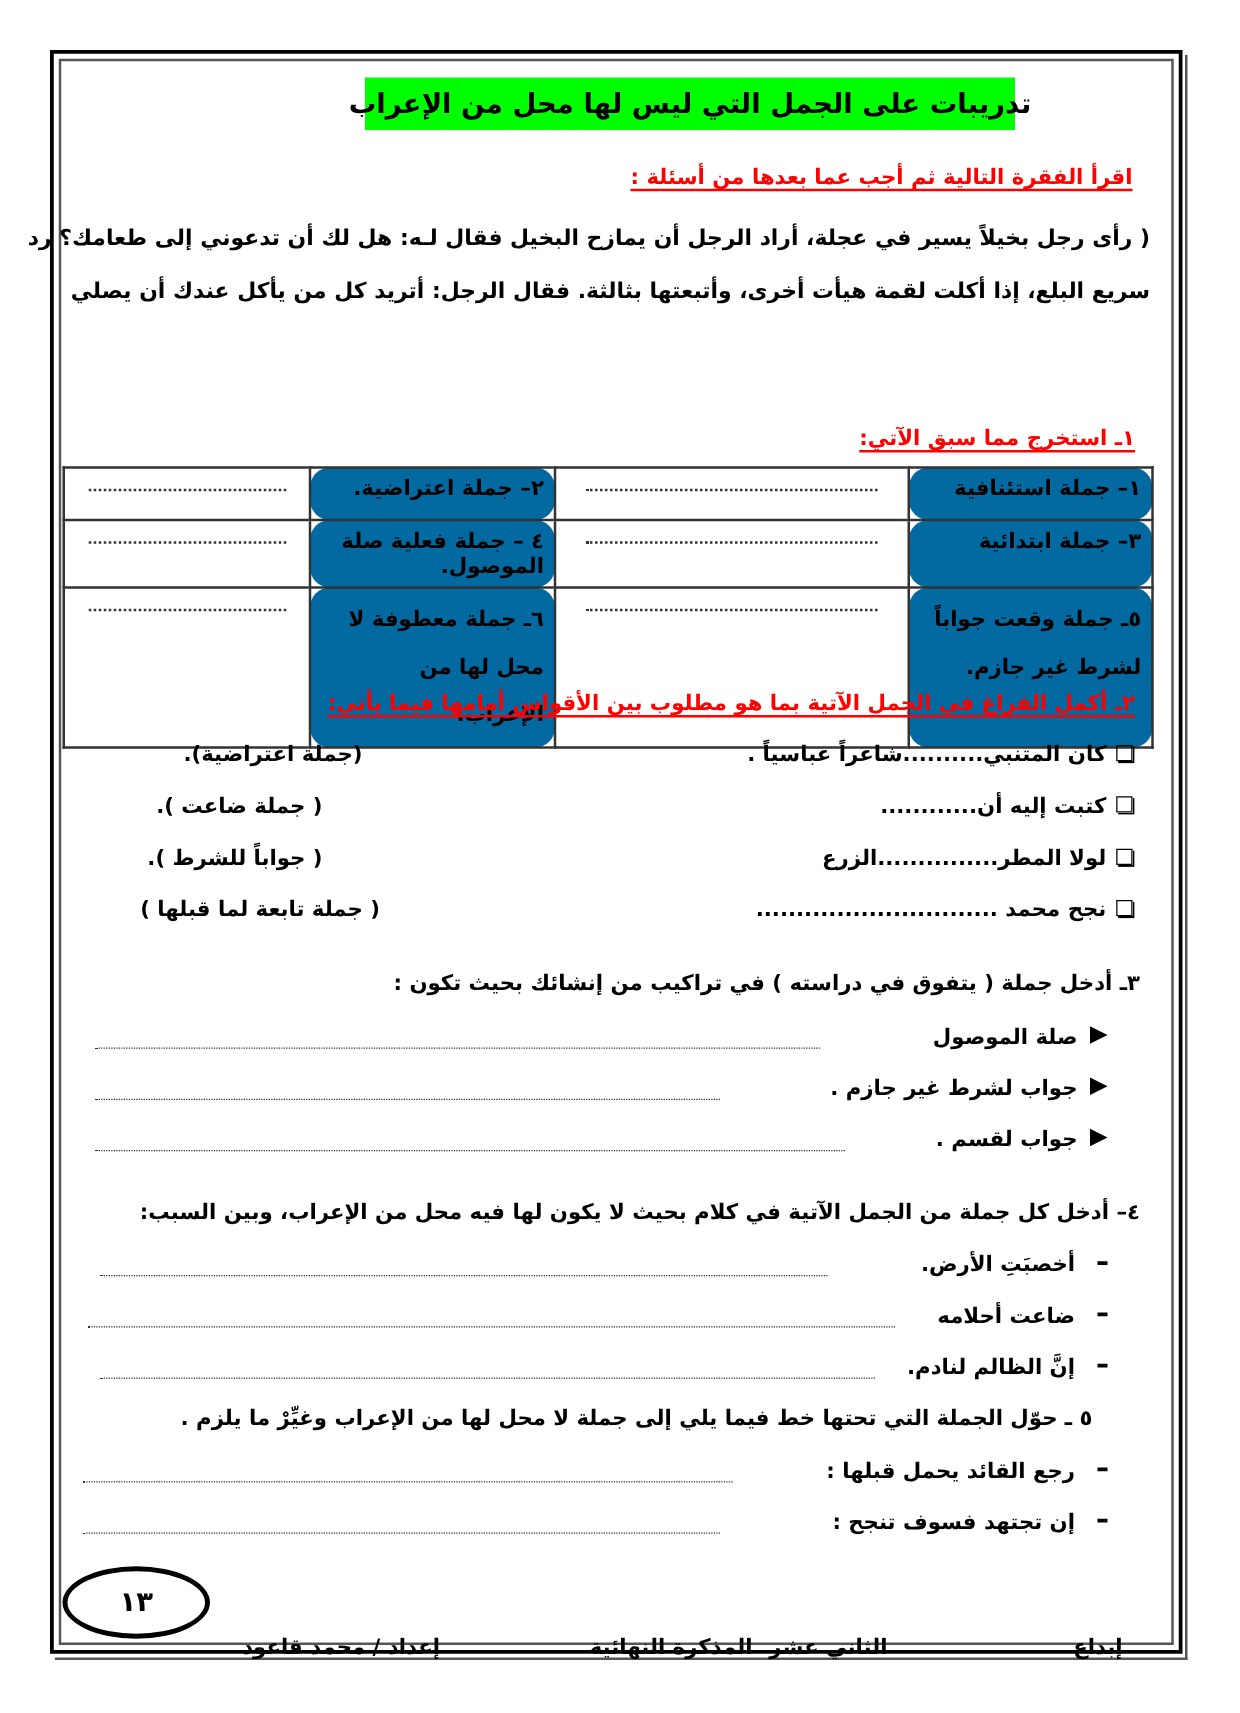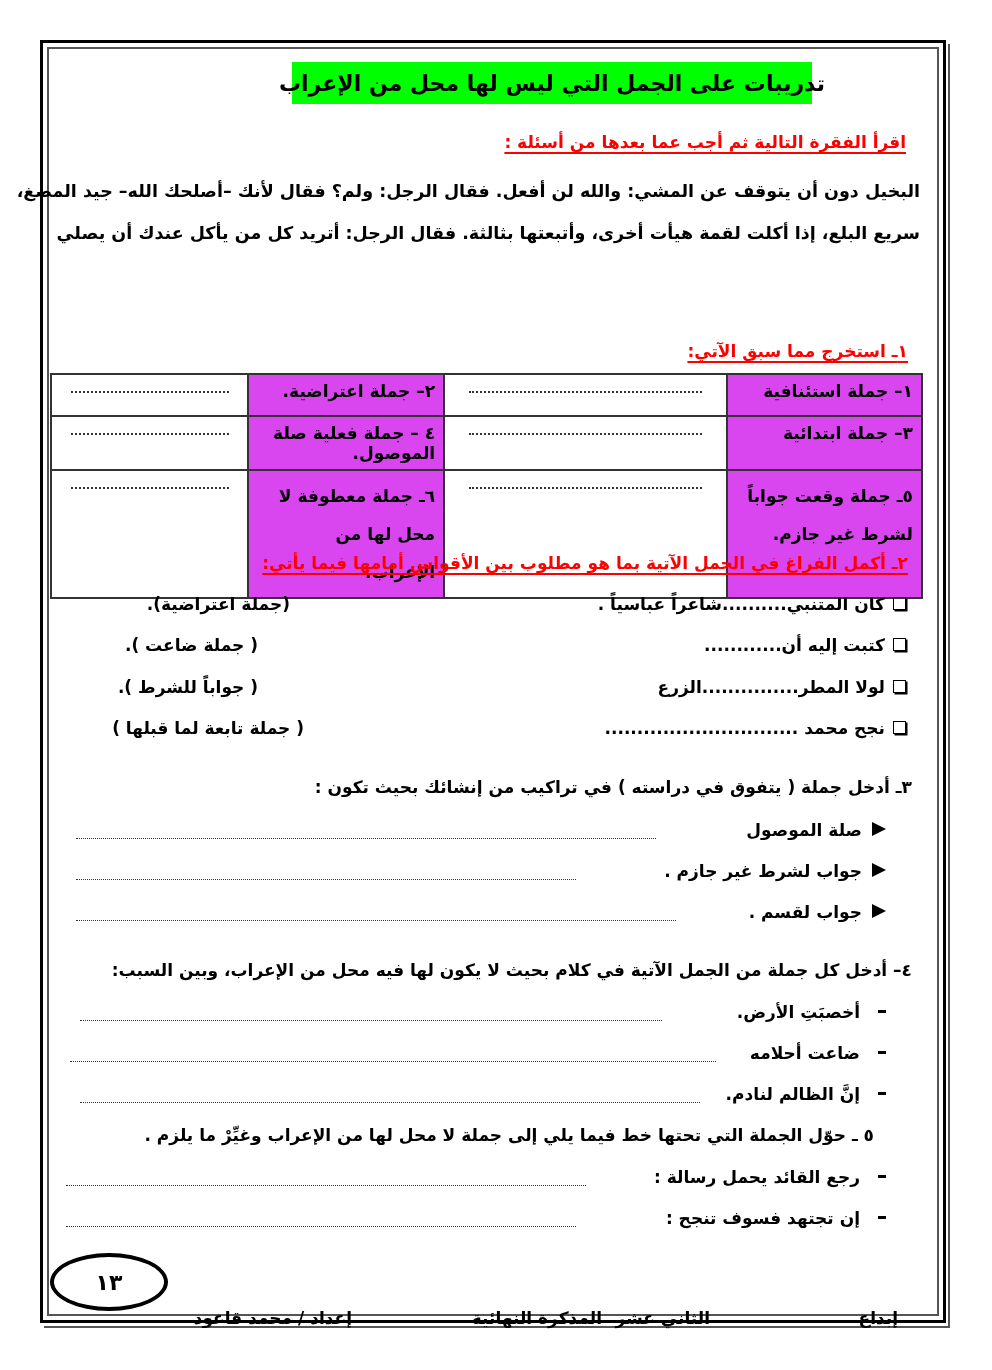--- a/index.html
+++ b/index.html
@@ -22,21 +22,21 @@
          text-decoration-thickness: 2px; text-underline-offset: 4px; font-size: 17px; }
 
   .passage { position: absolute; left: 62px; top: 170px; width: 858px; font-size: 17.5px;
          font-weight: bold; line-height: 42px; text-align: justify; text-align-last: right; }
   .passage .line { display: block; text-align: justify; text-align-last: justify; white-space: nowrap; }
   .passage .line.last { text-align-last: right; }
 
   table.extract { position: absolute; left: 50px; top: 373px; width: 873px; border-collapse: collapse;
          font-size: 17px; font-weight: bold; }
   table.extract td { border: 2px solid #333; vertical-align: top; padding: 6px 8px; box-sizing: border-box; }
-  table.extract td.label { background: #d946ef; }
+  table.extract td.label { background: #0369a1; border-radius: 16px; }
   table.extract td.blank { background: #fff; }
   table.extract tr.r1 td, table.extract tr.r2 td { height: 42px; }
   table.extract tr.r3 td { height: 84px; line-height: 38px; }
   .dots { display: block; border-bottom: 2px dotted #333; height: 6px; width: 88%; margin: 4px auto 0 auto; }
 
   .fill-item { font-size: 17px; font-weight: bold; }
   .chk { display: inline-block; width: 11px; height: 11px; border: 1.5px solid #000;
          box-shadow: 1.5px 1.5px 0 #000; margin-left: 8px; vertical-align: middle; position: relative; top: -2px; }
   .arrow { display: inline-block; width: 0; height: 0; margin-left: 10px; vertical-align: middle;
          border-top: 7px solid transparent; border-bottom: 7px solid transparent; border-left: 14px solid #000;
@@ -55,21 +55,21 @@
 
 <div class="frame-outer-shadow"></div>
 <div class="frame-outer"></div>
 <div class="frame-inner"></div>
 
 <div class="abs title-bar">تدريبات على الجمل التي ليس لها محل من الإعراب</div>
 
 <div class="abs red-heading" style="right:86px; top:132px;">اقرأ الفقرة التالية ثم أجب عما بعدها من أسئلة :</div>
 
 <div class="passage">
-  <span class="line">البخيل دون أن يتوقف عن المشي: والله لن أفعل. فقال الرجل: ولم؟ فقال لأنك –أصلحك الله– جيد المضغ،</span>
+  <span class="line">( رأى رجل بخيلاً يسير في عجلة، أراد الرجل أن يمازح البخيل فقال لـه: هل لك أن تدعوني إلى طعامك؟ رد</span>
   <span class="line">سريع البلع، إذا أكلت لقمة هيأت أخرى، وأتبعتها بثالثة. فقال الرجل: أتريد كل من يأكل عندك أن يصلي</span>
 </div>
 
 <div class="abs red-heading" style="right:84px; top:341px;">١ـ استخرج مما سبق الآتي:</div>
 
 <table class="extract">
   <colgroup>
     <col style="width:195px">
     <col style="width:284px">
     <col style="width:196px">
@@ -167,21 +167,21 @@
 <div class="dotline" style="left:70px; width:646px; top:1061px;"></div>
 
 <div class="abs fill-item" style="right:106px; top:1084px;">
   <span class="dash-bullet"></span><span>إنَّ الظالم لنادم.</span>
 </div>
 <div class="dotline" style="left:80px; width:620px; top:1102px;"></div>
 
 <div class="abs fill-item" style="right:118px; top:1125px;">٥ ـ حوّل  الجملة التي تحتها خط  فيما يلي إلى جملة  لا محل لها من الإعراب  وغيِّرْ ما يلزم .</div>
 
 <div class="abs fill-item" style="right:106px; top:1167px;">
-  <span class="dash-bullet"></span><span>رجع القائد يحمل رسالة :</span>
+  <span class="dash-bullet"></span><span>رجع القائد يحمل قبلها :</span>
 </div>
 <div class="dotline" style="left:66px; width:520px; top:1185px;"></div>
 
 <div class="abs fill-item" style="right:106px; top:1208px;">
   <span class="dash-bullet"></span><span>إن تجتهد فسوف تنجح  :</span>
 </div>
 <div class="dotline" style="left:66px; width:510px; top:1226px;"></div>
 
 <div class="abs footer-text" style="right:94px;">إبداع</div>
 <div class="abs footer-text" style="right:282px;">الثاني عشر</div>

